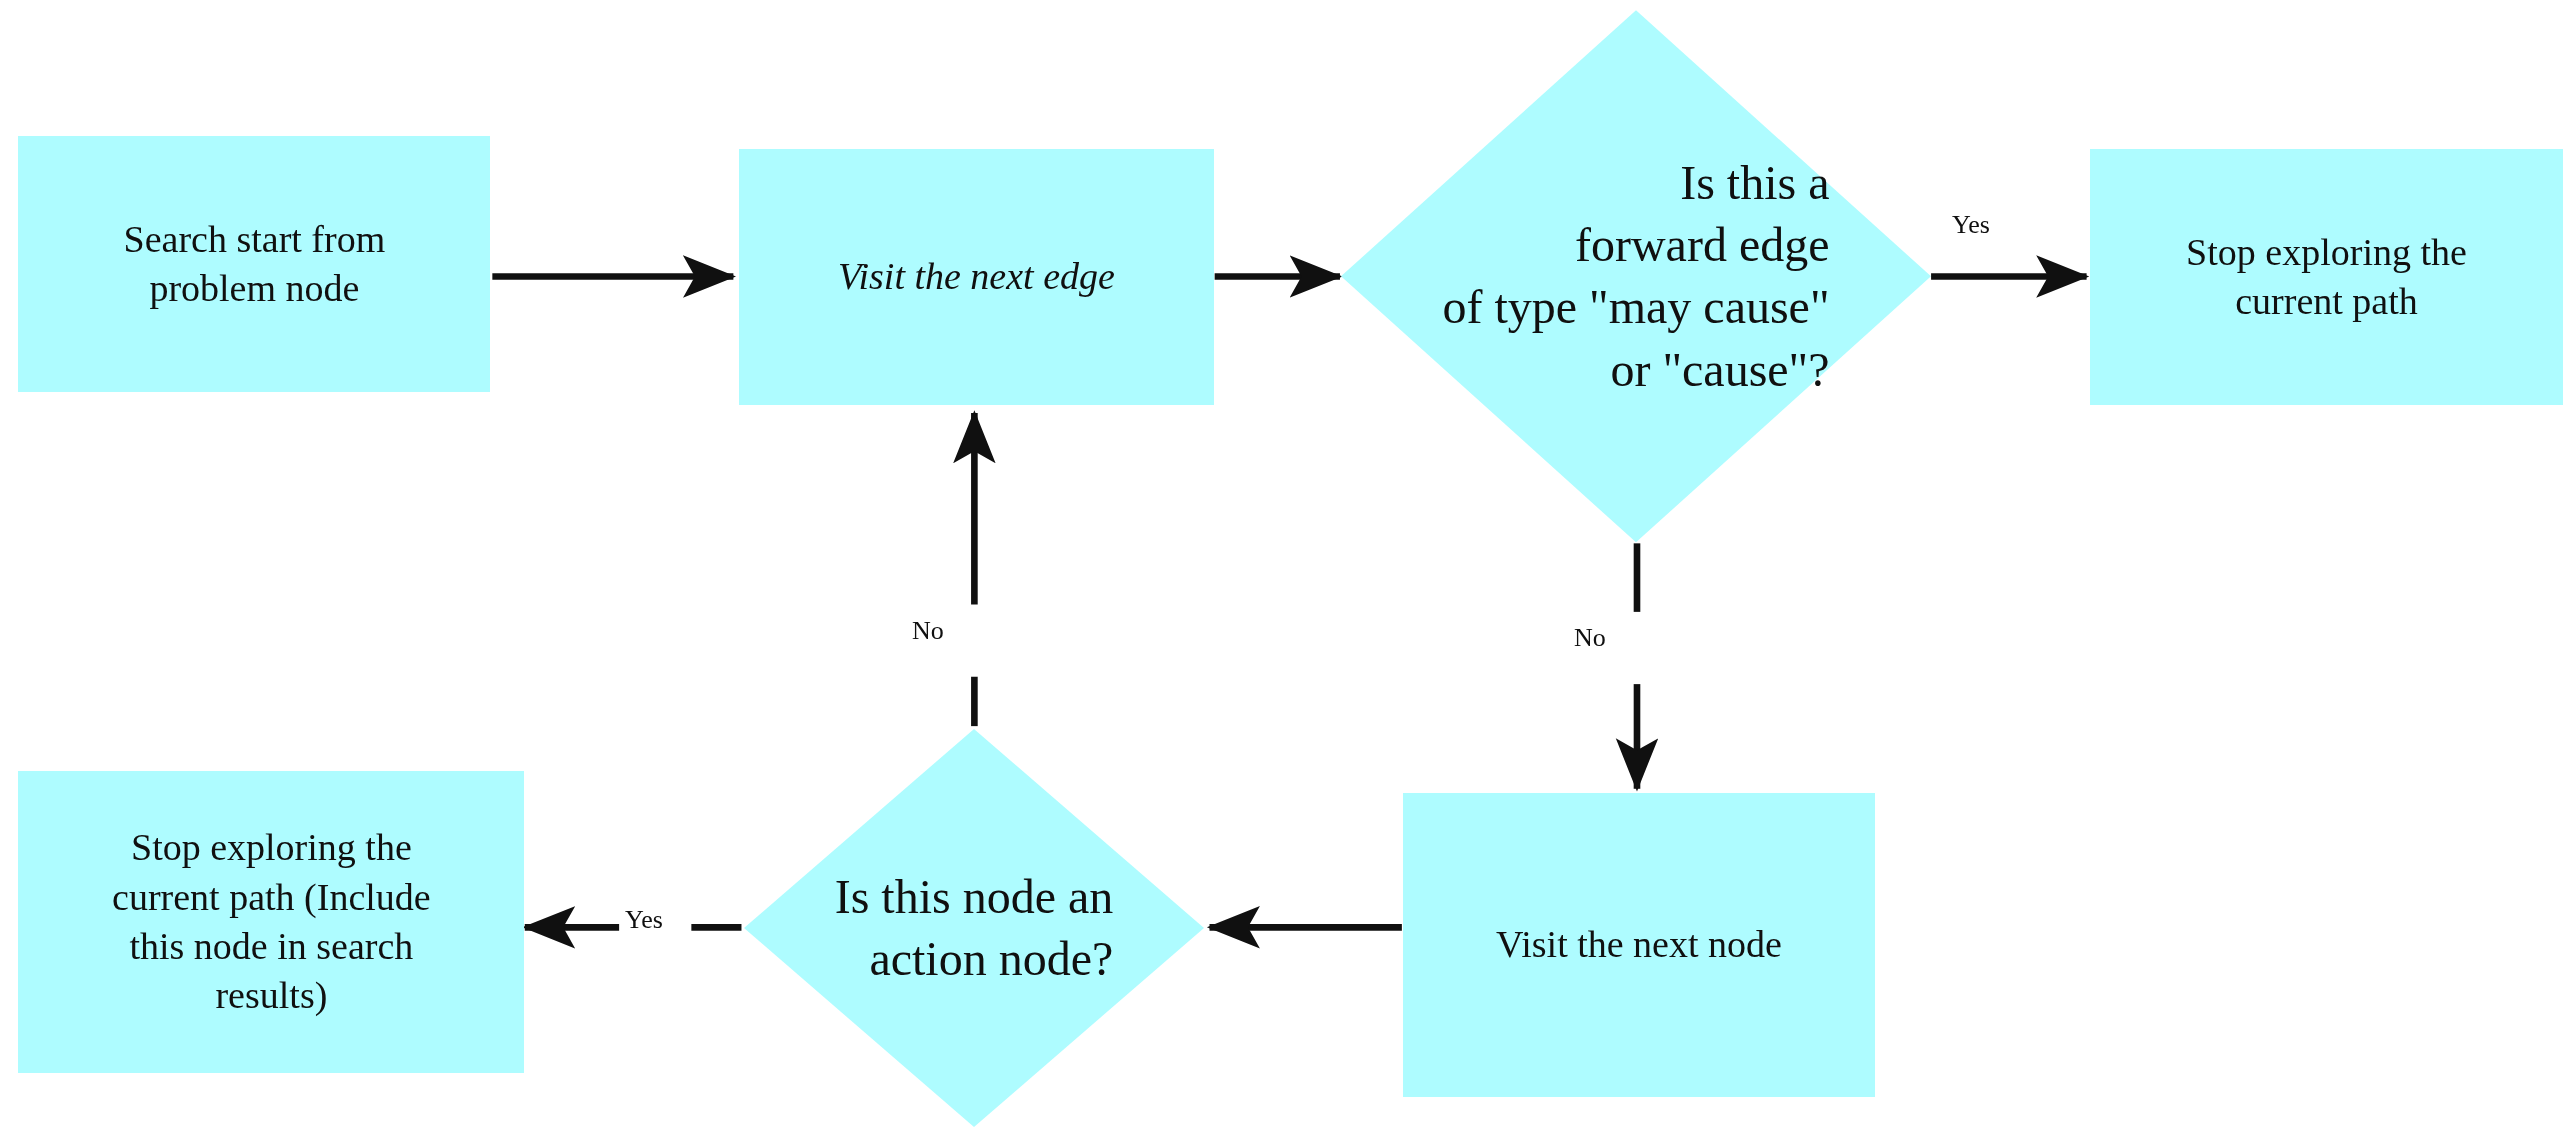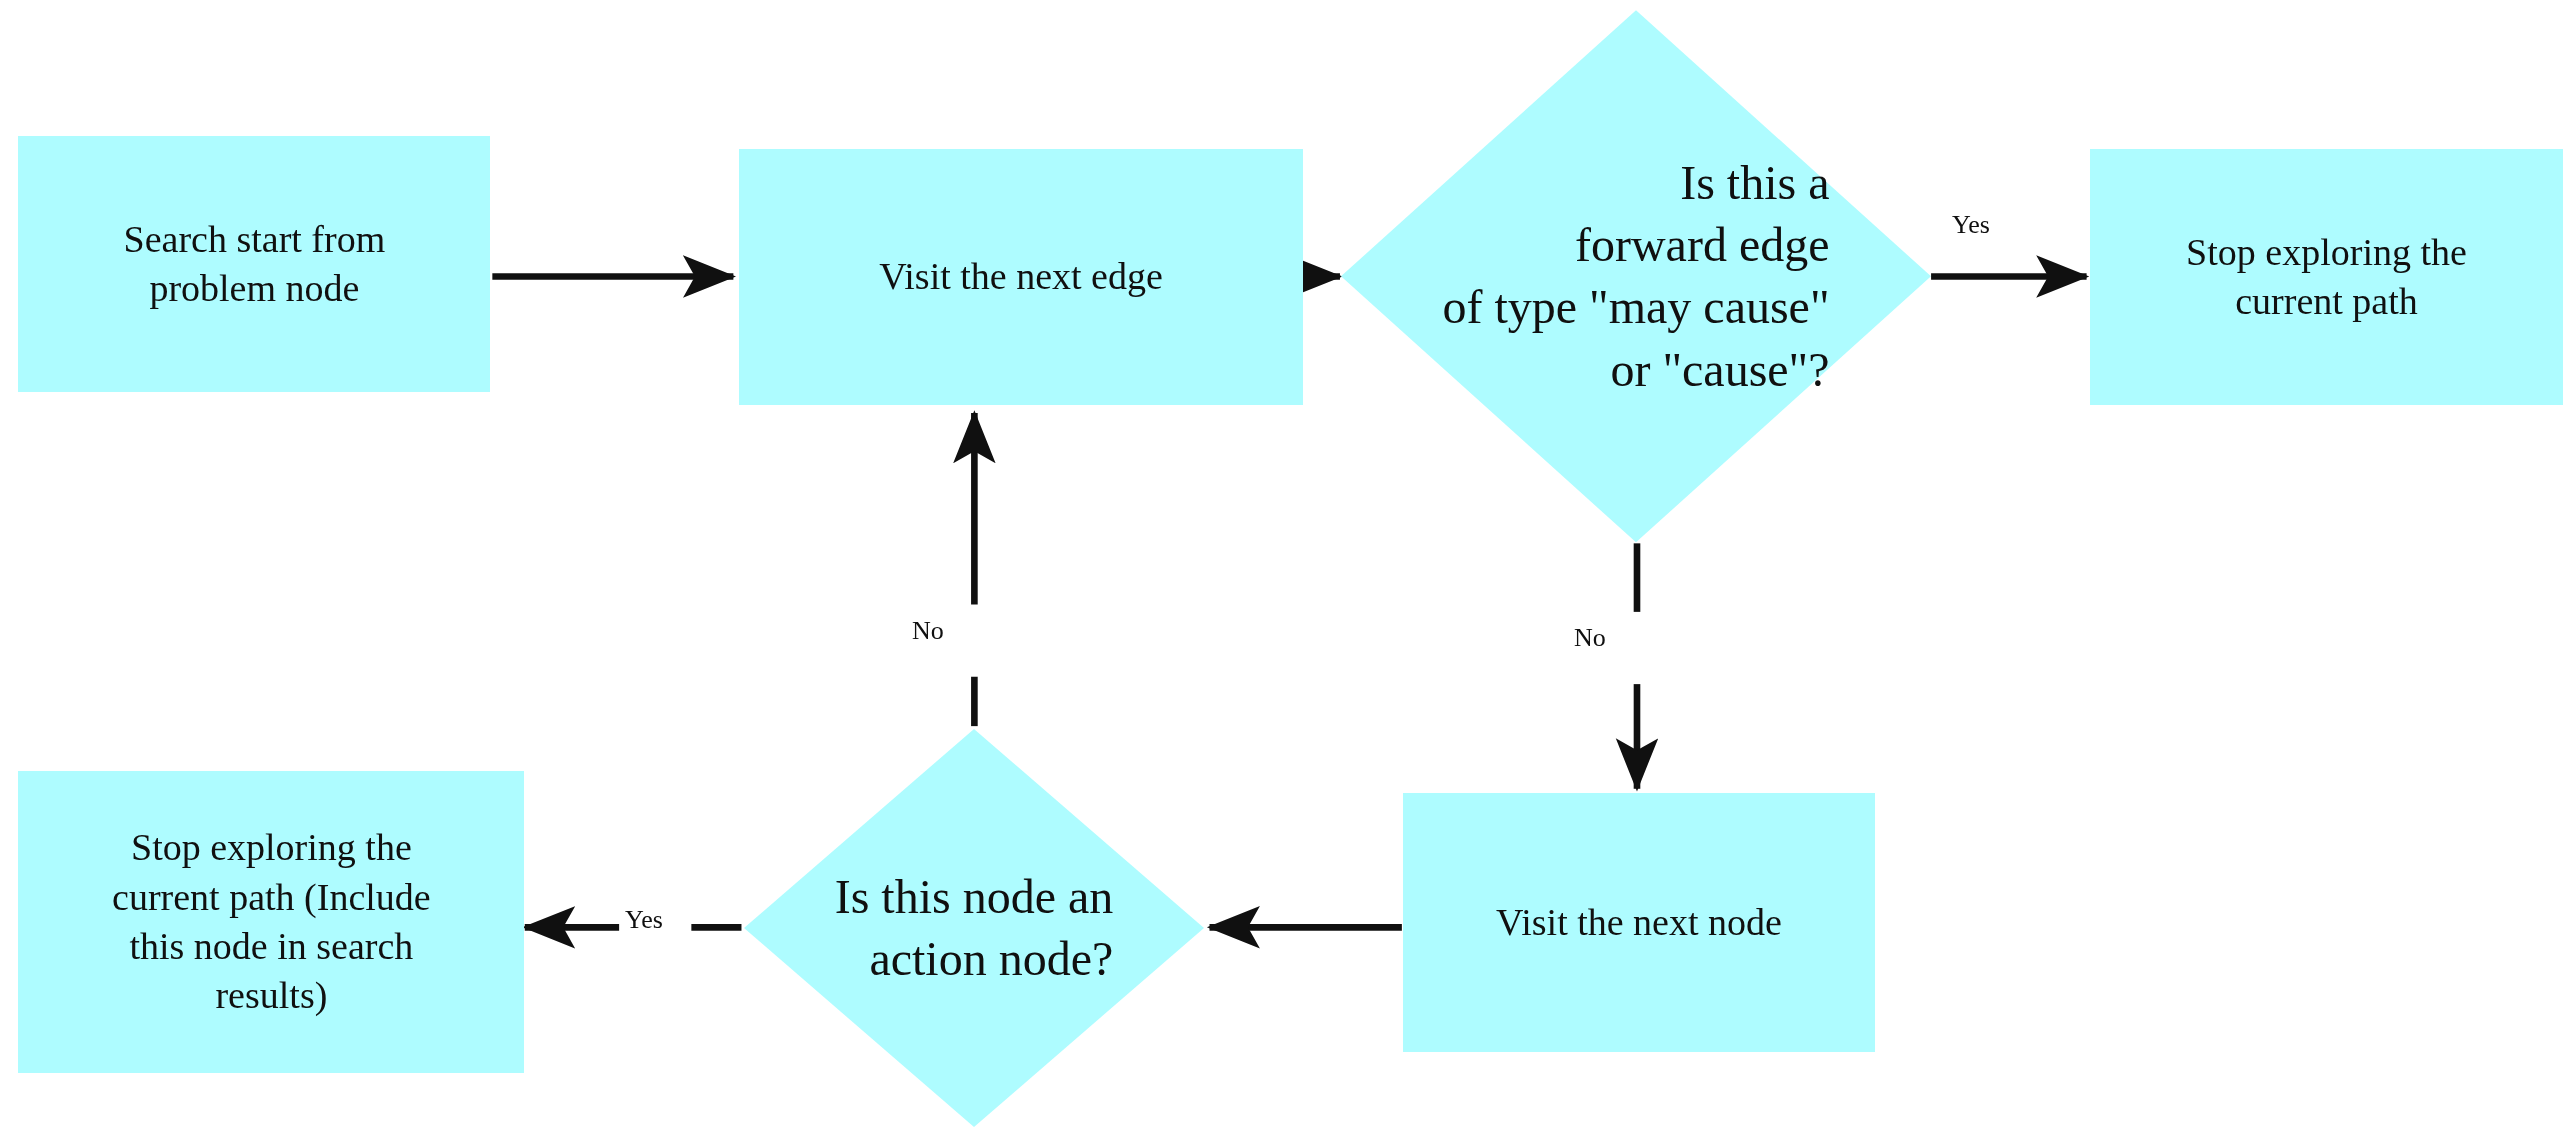--- a/index.html
+++ b/index.html
@@ -96,34 +96,34 @@
     <line x1="1006" y1="1258" x2="938" y2="1258" stroke="#101010" stroke-width="9"></line>
     <line x1="840" y1="1258" x2="712" y2="1258" stroke="#101010" stroke-width="9" marker-end="url(#ah)"></line>
 
     <line x1="1322" y1="985" x2="1322" y2="918" stroke="#101010" stroke-width="9"></line>
     <line x1="1322" y1="820" x2="1322" y2="560" stroke="#101010" stroke-width="9" marker-end="url(#ah)"></line>
   </svg>
 
   <div class="node proc" style="left:18.4px; top:136px; width:472px; height:256px;">Search start from
 problem node</div>
 
-  <div class="node proc" style="left:739px; top:149px; width:564px; height:256px;">Visit the next edge</div>
+  <div class="node proc" style="left:739px; top:149px; width:475px; height:256px;font-style:italic;">Visit the next edge</div>
 
   <div class="diamond-wrap" style="left:1341px; top:10.3px; width:590px; height:532px;">
     <div class="diamond-shape"></div>
     <div class="diamond-label">Is this a
 forward edge
 of type "may cause"
 or "cause"?</div>
   </div>
 
   <div class="node proc" style="left:2090px; top:149px; width:473px; height:256px;">Stop exploring the
 current path</div>
 
-  <div class="node proc" style="left:1403px; top:793px; width:472px; height:259px;">Visit the next node</div>
+  <div class="node proc" style="left:1403px; top:793px; width:472px; height:304px;">Visit the next node</div>
 
   <div class="diamond-wrap" style="left:744px; top:729px; width:460px; height:398px;">
     <div class="diamond-shape"></div>
     <div class="diamond-label">Is this node an
 action node?</div>
   </div>
 
   <div class="node proc" style="left:18.4px; top:771px; width:506px; height:302px;">Stop exploring the
 current path (Include
 this node in search

